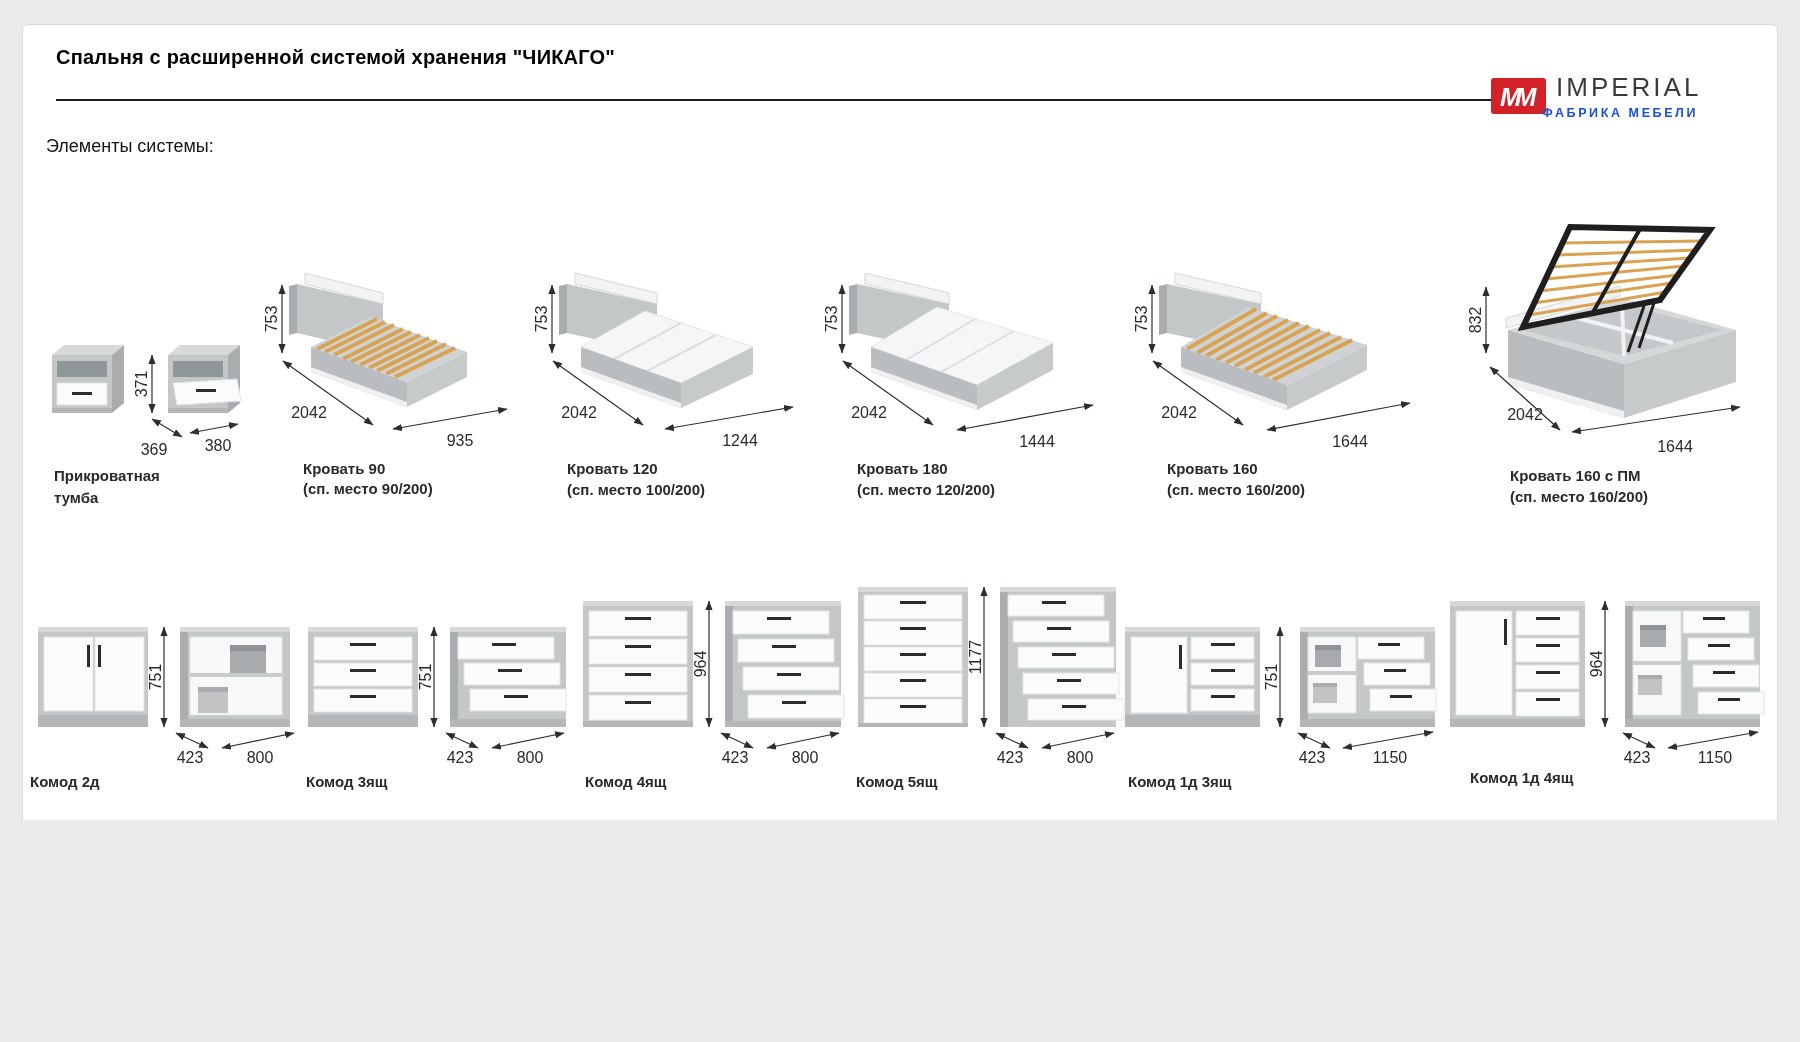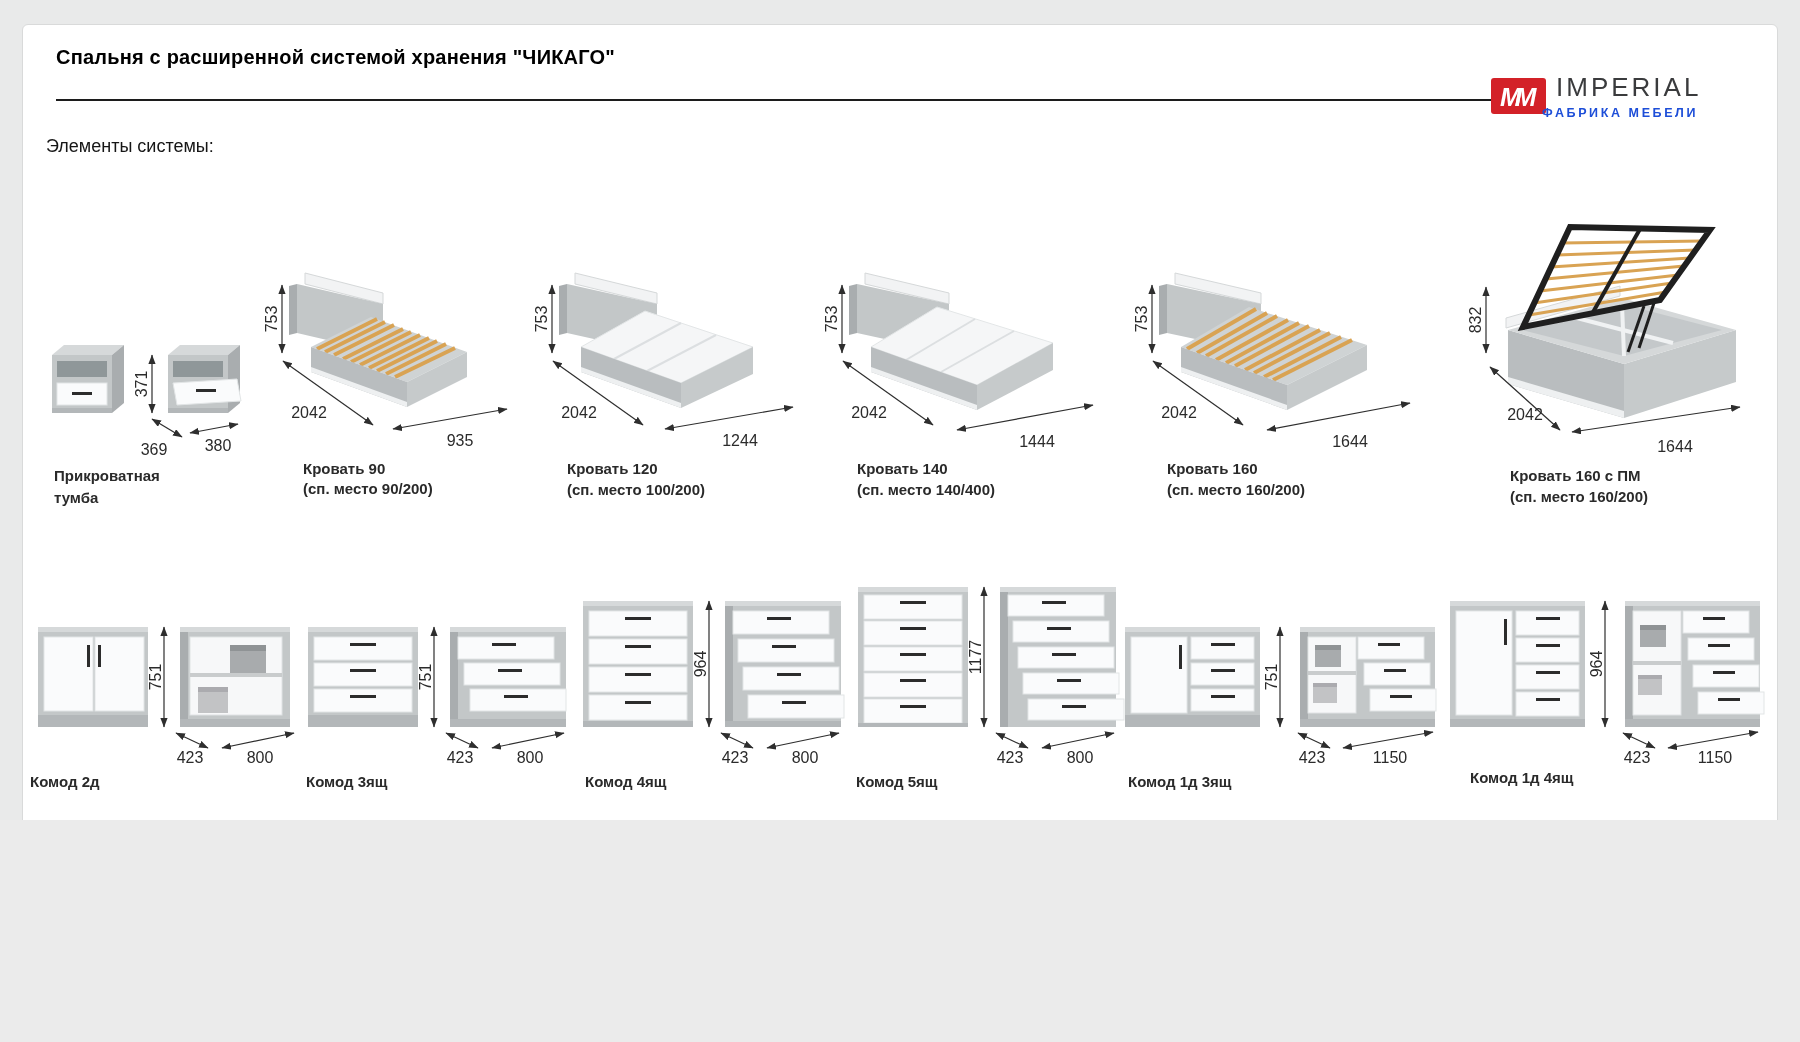--- a/index.html
+++ b/index.html
@@ -147,22 +147,22 @@
       <polygon class="c-near" points="56,112 162,150 162,175 56,137"></polygon>
       <polygon class="wstrip" points="56,132 162,170 162,175 56,137"></polygon>
       <polygon class="c-foot" points="162,150 238,108 238,135 162,175"></polygon>
       <line class="dline" x1="27" y1="50" x2="27" y2="118"></line>
       <text class="dim" x="17" y="89" text-anchor="middle" transform="rotate(-90 17 84)">753</text>
       <line class="dline" x1="28" y1="126" x2="118" y2="190"></line>
       <text class="dim" x="54" y="183" text-anchor="middle">2042</text>
       <line class="dline" x1="142" y1="195" x2="278" y2="170"></line>
       <text class="dim" x="222" y="212" text-anchor="middle">1444</text>
     </svg>
-    <div class="label" style="left:42px;top:225px">Кровать 140</div>
-    <div class="label" style="left:42px;top:246px">(сп. место 140/400)</div>
+    <div class="label" style="left:42px;top:225px">Кровать 180</div>
+    <div class="label" style="left:42px;top:246px">(сп. место 120/200)</div>
   </div>
 
   <div class="card" style="left:1125px;top:235px;width:300px;height:275px">
     <svg class="illu" width="300" height="215" viewBox="0 0 300 215">
       <polygon class="hb-cap" points="50,38 136,58 136,69 50,49"></polygon>
       <polygon class="c-front" points="42,49 136,69 136,118 42,98"></polygon>
       <polygon class="c-side" points="34,51 42,49 42,98 34,100"></polygon>
       <polygon class="platform" points="56,112 124,72 242,110 162,150"></polygon>
       <line class="slat" x1="62" y1="114" x2="131" y2="74"></line>
         <line class="slat" x1="72" y1="118" x2="142" y2="78"></line>

